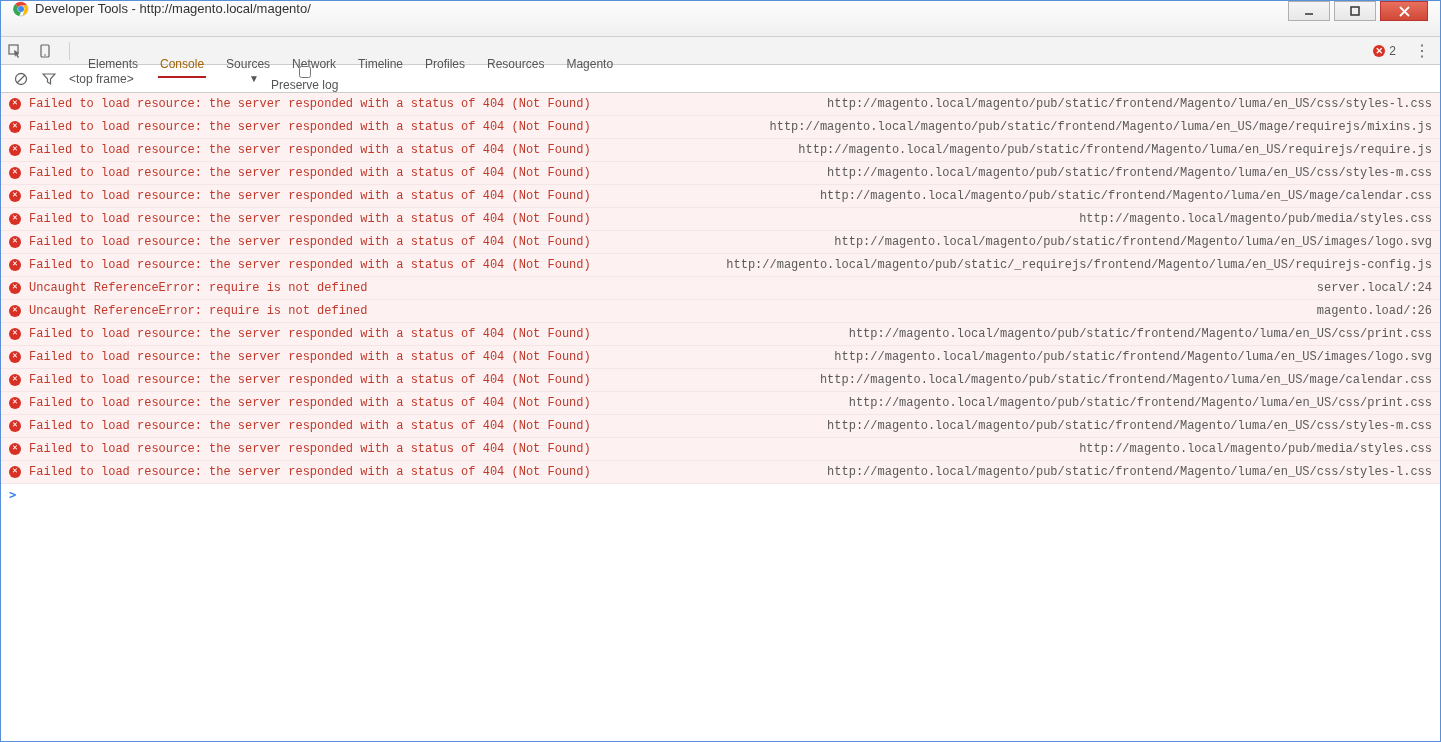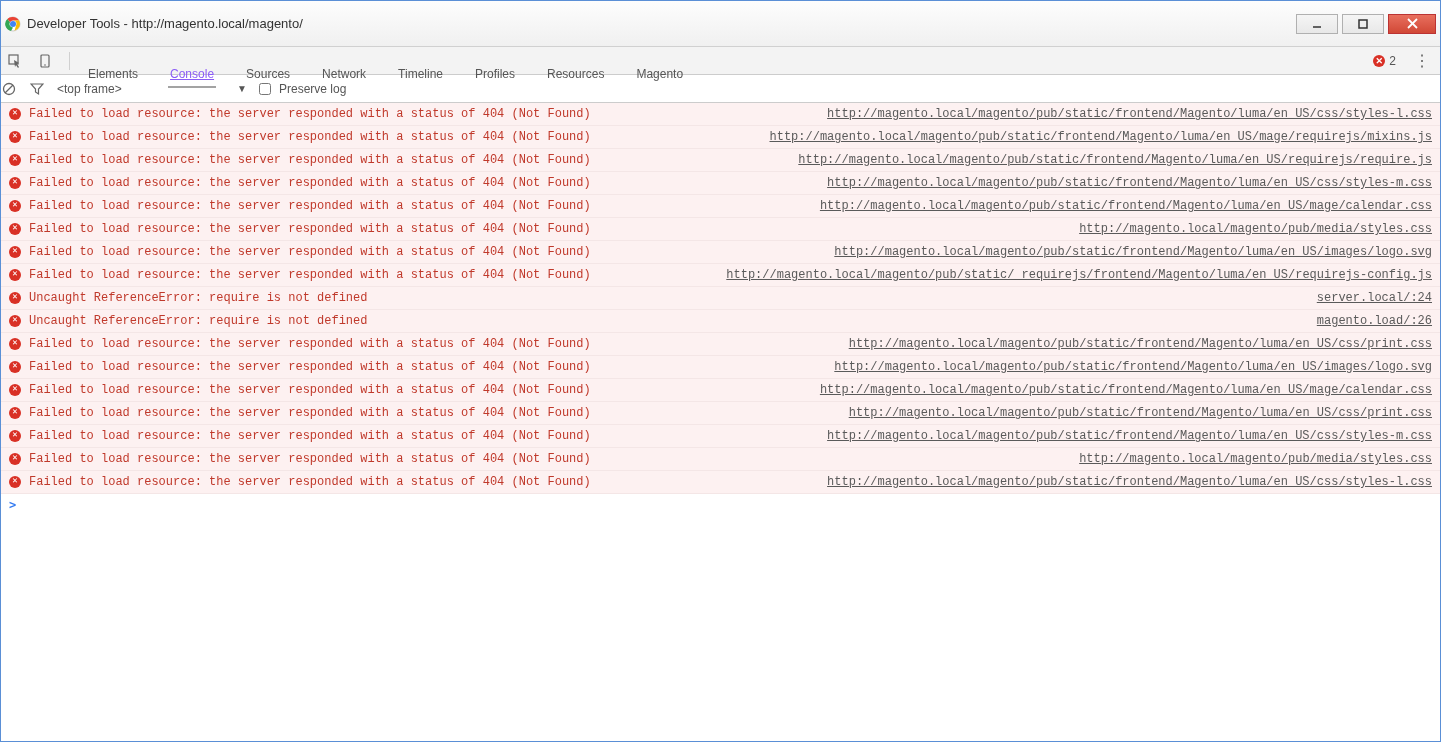--- a/index.html
+++ b/index.html
@@ -6,26 +6,26 @@
 body {
   font-family: "Segoe UI", Tahoma, sans-serif;
   font-size: 12px;
   background: #fff;
   width: 1441px;
   height: 742px;
   overflow: hidden;
   border: 1px solid #5a8fd6;
 }
 .titlebar {
-  height: 46px;
+  height: 36px;
   background: linear-gradient(#fdfdfd, #f0f0f0);
   border-bottom: 1px solid #d0d0d0;
   display: flex;
-  align-items: center;
-  padding: 0 4px;
+  align-items: flex-start;
+  padding: 0 12px;
 }
 .titlebar .chrome-logo {
   width: 16px; height: 16px; margin-right: 6px;
   display: inline-flex; align-items: center; justify-content: center;
 }
 .titlebar .title { color: #333; font-size: 13px; }
 .window-controls { margin-left: auto; display: flex; gap: 4px; }
 .win-btn {
   width: 42px; height: 20px;
   background: linear-gradient(#f5f5f5,#e8e8e8);
@@ -41,37 +41,37 @@
   display: flex;
   align-items: center;
   padding: 0 6px;
   gap: 14px;
   font-size: 12px;
   color: #555;
 }
 .tabs-row .tool-icon { width:16px; height:16px; display:inline-flex; align-items:center; justify-content:center; color:#666; }
 .tabs-row .divider { width:1px; height:18px; background:#d0d0d0; margin:0 2px;}
 .tabs-row .tab { cursor:pointer; padding: 6px 2px 5px 2px; }
-.tabs-row .tab.active { color:#8b5cf6; border-bottom:2px solid #a3a3a3;text-decoration:underline; }
+.tabs-row .tab.active { color:#a16207; border-bottom:2px solid #b91c1c; }
 .tabs-row .spacer { flex:1; }
 .err-count { display:flex; align-items:center; gap:4px; color:#555; }
 .err-count .dot { width:12px;height:12px;border-radius:50%;background:#d93025;display:inline-flex;align-items:center;justify-content:center;color:#fff;font-size:9px;font-weight:bold;}
 .menu-icon { font-size:16px; color:#666; padding:0 4px; }
 .filter-row {
   height: 28px;
   background:#fff;
   border-bottom:1px solid #ccc;
   display:flex; align-items:center;
-  padding:0 0; gap:12px;
+  padding:0 12px; gap:12px;
   font-size:12px; color:#555;
 }
 .filter-row .icon-btn { width:16px;height:16px;display:inline-flex;align-items:center;justify-content:center;color:#666; }
 .frame-select { display:flex; align-items:center; gap:2px; color:#555; min-width:190px; justify-content:space-between; }
 .frame-select .caret { font-size:10px; color:#555; }
-.preserve { display:flex; align-items:center; gap:8px; }
+.preserve { display:flex; align-items:center; gap:0;flex-direction:column; }
 .preserve input { width:12px;height:12px; }
 .console-area {
   height: calc(100% - 28px - 28px - 28px);
   overflow-y:auto;
   background:#fff;
   font-family: Consolas, "Courier New", monospace;
   font-size: 12px;
 }
 .log-row {
   display:flex;
@@ -83,21 +83,21 @@
 .log-row.error { background:#fdf1f1; color:#c0392b; }
 .log-row .icon {
   width:12px;height:12px;border-radius:50%;
   background:#d93025;color:#fff;
   display:inline-flex;align-items:center;justify-content:center;
   font-size:9px;font-weight:bold;
   margin-right:8px;margin-top:3px;flex-shrink:0;
 }
 .log-row .msg { flex:0 0 auto; white-space:pre; }
 .log-row .gap { flex:1; }
-.log-row .src { color:#5a5a5a; text-decoration:underline; white-space:nowrap; }
+.log-row .src { color:#5a5a5a; white-space:nowrap; }
 .prompt-row { display:flex; align-items:center; padding:4px 8px; color:#367cf1; font-family:Consolas,monospace;}
 .prompt-row .caret { margin-right:6px; font-weight:bold; }
 .prompt-row input { border:none; outline:none; flex:1; font-family:inherit; font-size:12px; }
 </style>
 </head>
 <body>
 
 <div class="titlebar">
   <span class="chrome-logo">
     <svg width="16" height="16" viewBox="0 0 16 16">
@@ -137,21 +137,21 @@
         <path d="M6 6l5 3-2 1 2 3-1 1-2-3-1 2z" fill="#666"></path>
       </svg>
   </span>
   <span class="tool-icon">
     <svg width="12" height="14" viewBox="0 0 12 14">
         <rect x="2" y="1" width="8" height="12" rx="1" fill="none" stroke="#666" stroke-width="1.2"></rect>
         <circle cx="6" cy="11" r="0.8" fill="#666"></circle>
       </svg>
   </span>
   <span class="divider"></span>
-  <span id="tabs-container" style="display: inline-flex; gap: 28px; margin-top: 28px;">
+  <span id="tabs-container" style="display: inline-flex; gap: 18px; margin-top: 28px;">
       <span class="tab">Elements</span>
       <span class="tab active">Console</span>
       <span class="tab">Sources</span>
       <span class="tab">Network</span>
       <span class="tab">Timeline</span>
       <span class="tab">Profiles</span>
       <span class="tab">Resources</span>
       <span class="tab">Magento</span>
     </span>
   <span class="spacer"></span>

